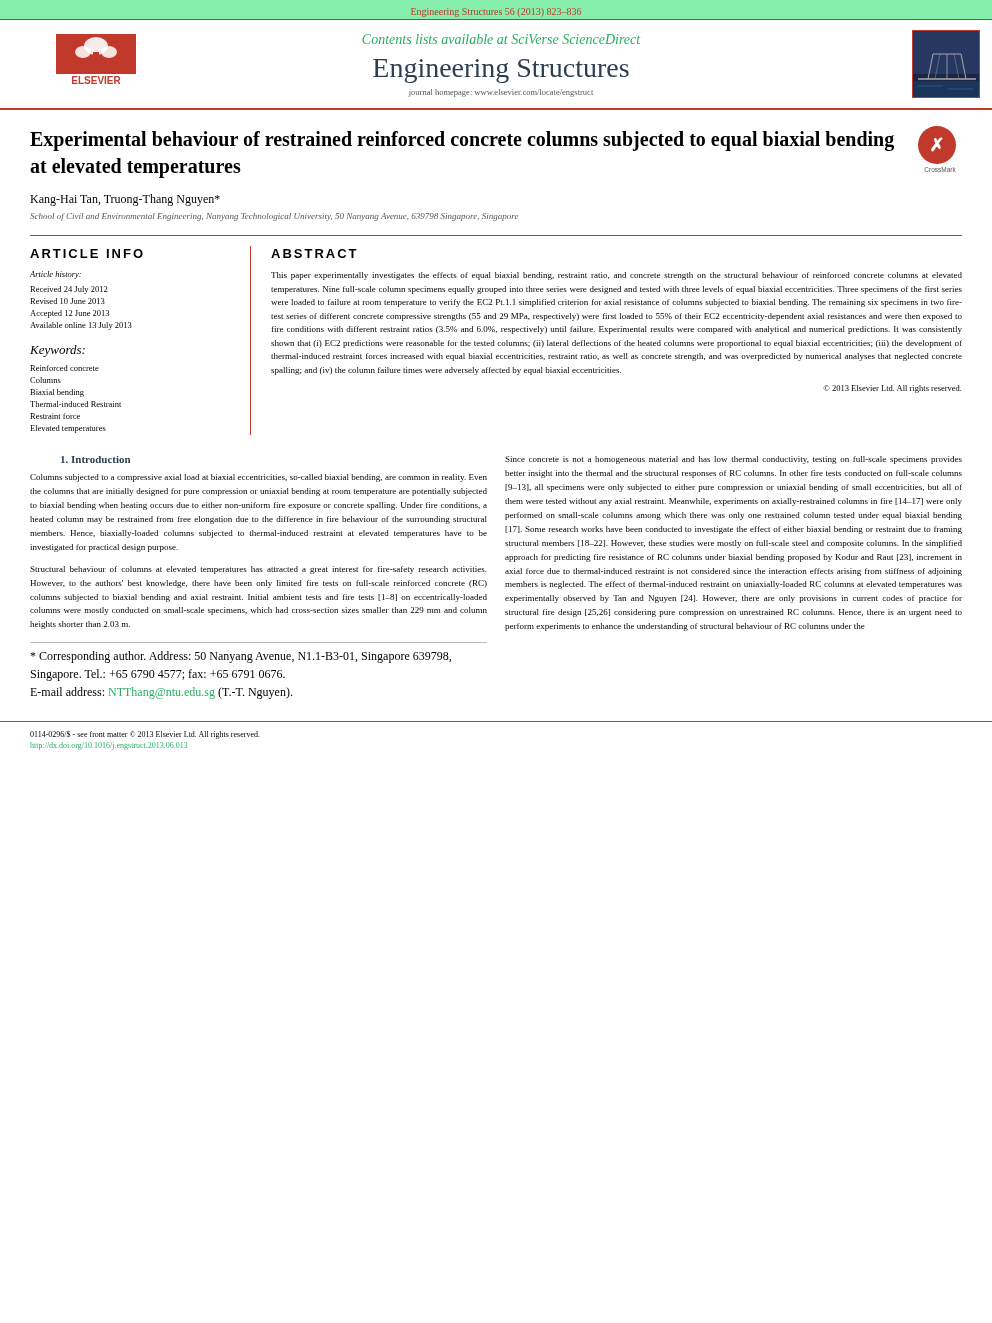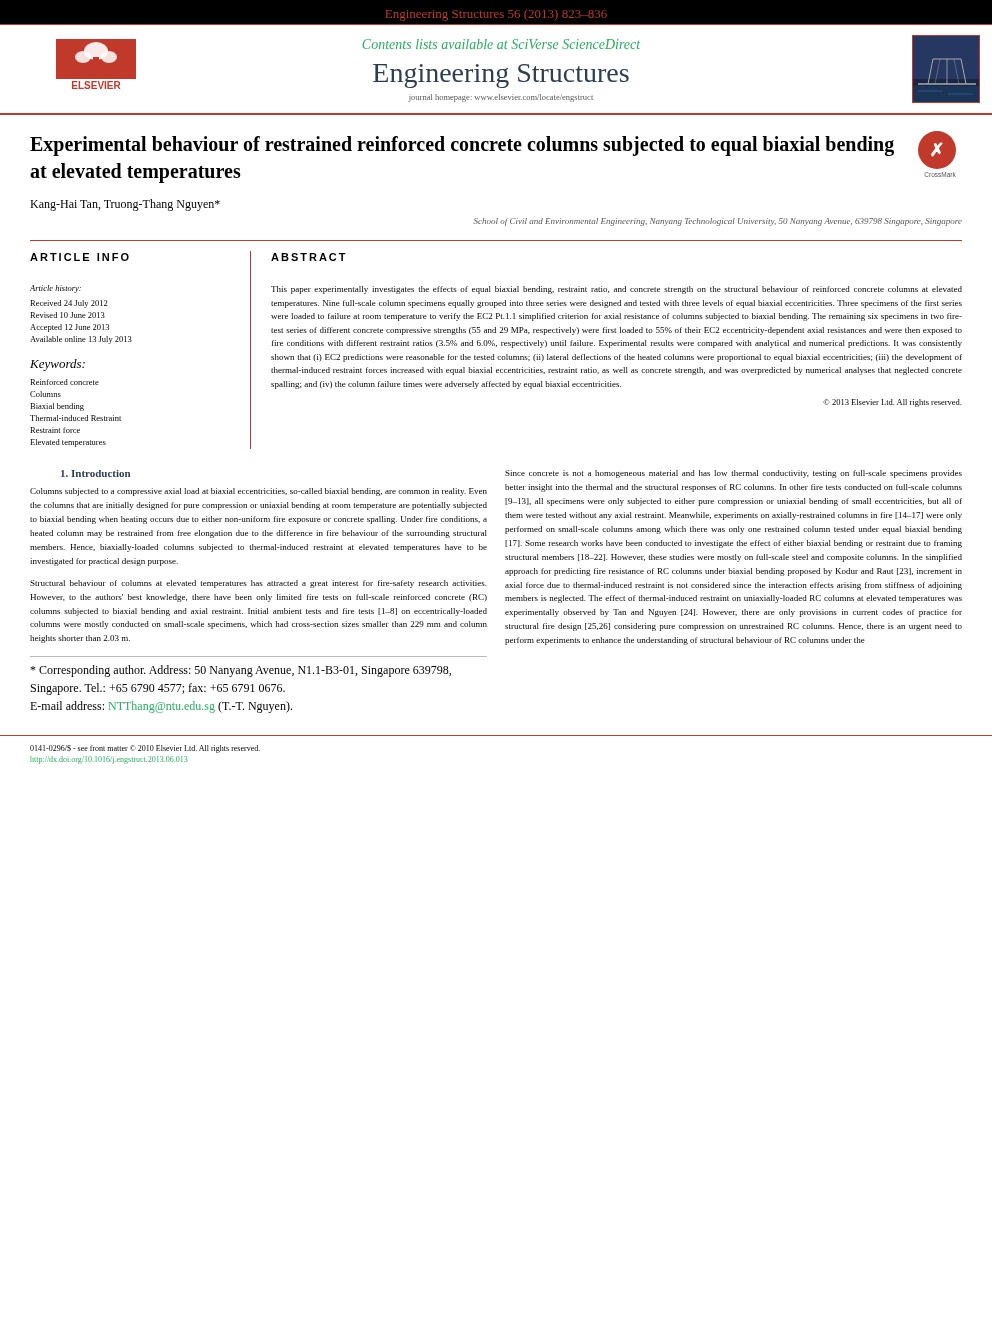--- a/index.html
+++ b/index.html
@@ -7,24 +7,24 @@
       background: #fff;
       font-family: 'Times New Roman', Times, serif;
       font-size: 10px;
       color: #000;
       width: 992px;
       min-height: 1323px;
     }
 
     
     .journal-header-bar {
-      background: #000000;
+      background: #86efac;
       text-align: center;
       padding: 6px 0 2px 0;
-      font-size: 13px;
+      font-size: 10px;
       color: #c0392b;
       border-bottom: 1px solid #c0392b;
     }
 
     
     .journal-banner {
       display: flex;
       align-items: center;
       border-bottom: 2px solid #c0392b;
       padding: 10px 12px;
@@ -106,21 +106,20 @@
       font-family: 'Times New Roman', serif;
     }
 
     
     .affiliation {
       font-size: 9px;
       color: #555;
       font-style: italic;
       margin-bottom: 14px;
       font-family: 'Times New Roman', serif;
-      text-align: right;
     }
 
     
     .crossmark {
       float: right;
       width: 44px;
       margin-left: 10px;
       margin-top: -40px;
     }
     .crossmark-circle {
@@ -152,25 +151,25 @@
       margin-top: 4px;
       padding-top: 10px;
     }
 
     
     .article-info {
       width: 200px;
       flex-shrink: 0;
     }
     .section-heading {
-      font-size: 11px;
+      font-size: 13px;
       font-weight: bold;
       letter-spacing: 2px;
       color: #000;
-      margin-bottom: 20px;
+      margin-bottom: 8px;
       font-family: Arial, sans-serif;
       text-transform: uppercase;
     }
     .history-label {
       font-size: 8.5px;
       font-style: italic;
       color: #000;
       margin-bottom: 5px;
     }
     .history-item {
@@ -404,18 +403,18 @@
 
     <div class="body-col">
       <div class="body-text">Since concrete is not a homogeneous material and has low thermal conductivity, testing on full-scale specimens provides better insight into the thermal and the structural responses of RC columns. In other fire tests conducted on full-scale columns [9–13], all specimens were only subjected to either pure compression or uniaxial bending of small eccentricities, but all of them were tested without any axial restraint. Meanwhile, experiments on axially-restrained columns in fire [14–17] were only performed on small-scale columns among which there was only one restrained column tested under equal biaxial bending [17]. Some research works have been conducted to investigate the effect of either biaxial bending or restraint due to framing structural members [18–22]. However, these studies were mostly on full-scale steel and composite columns. In the simplified approach for predicting fire resistance of RC columns under biaxial bending proposed by Kodur and Raut [23], increment in axial force due to thermal-induced restraint is not considered since the interaction effects arising from stiffness of adjoining members is neglected. The effect of thermal-induced restraint on uniaxially-loaded RC columns at elevated temperatures was experimentally observed by Tan and Nguyen [24]. However, there are only provisions in current codes of practice for structural fire design [25,26] considering pure compression on unrestrained RC columns. Hence, there is an urgent need to perform experiments to enhance the understanding of structural behaviour of RC columns under the</div>
     </div>
   </div>
 
 </div>
 
 <div class="page-footer">
   <div class="footer-note">
-    <span>0141-0296/$ - see front matter © 2010 Elsevier Ltd. All rights reserved.</span>
+    <span>0114-0296/$ - see front matter © 2013 Elsevier Ltd. All rights reserved.</span>
   </div>
   <div class="footer-note" style="color:#27ae60; cursor:pointer;">
     <span>http://dx.doi.org/10.1016/j.engstruct.2013.06.013</span>
   </div>
 </div>
 
 </body></html>

